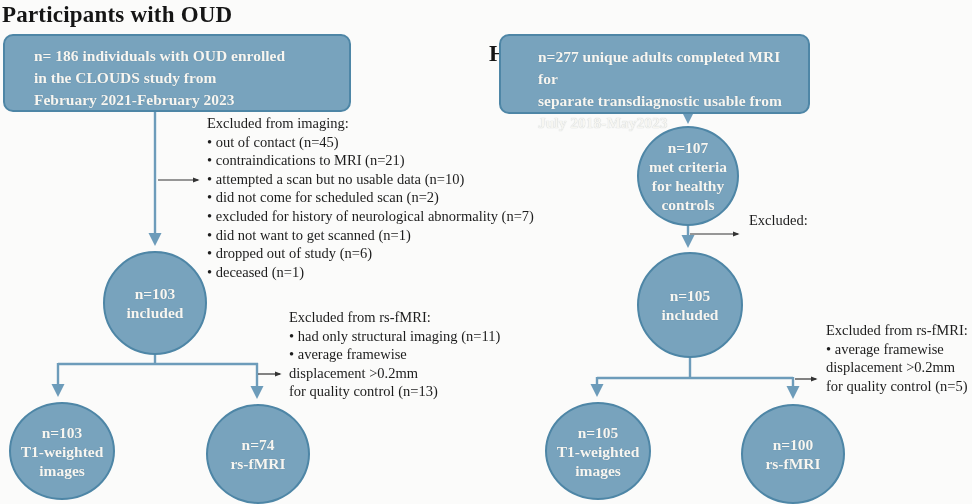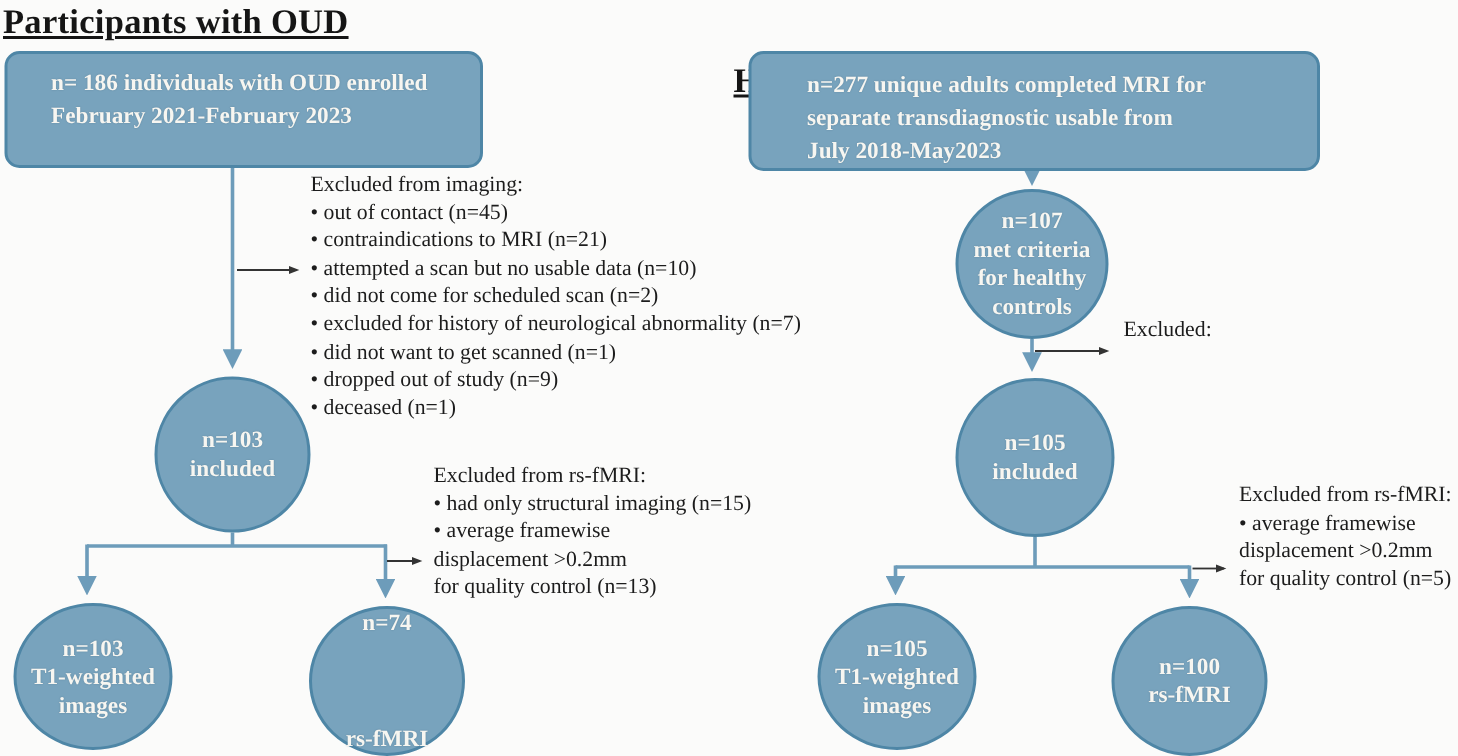--- a/index.html
+++ b/index.html
@@ -18,21 +18,21 @@
     background:var(--canvas-bg);
     font-family:"Liberation Serif","DejaVu Serif",serif;
   }
   .arrows{position:absolute;left:0;top:0;}
   .arrow-blue{stroke:var(--flow-arrow);stroke-width:2.4;fill:none;}
   .arrow-dark{stroke:var(--exclusion-arrow);stroke-width:1.2;fill:none;}
   .mh-blue{fill:var(--flow-arrow);}
   .mh-dark{fill:var(--exclusion-arrow);}
   .heading{
     position:absolute;margin:0;font-size:23px;font-weight:bold;
-    color:var(--heading-text);letter-spacing:0.2px;white-space:nowrap;text-decoration:underline;
+    color:var(--heading-text);letter-spacing:0.2px;white-space:nowrap;
   }
   .box{
     position:absolute;box-sizing:border-box;
     background:var(--shape-fill);border:2px solid var(--shape-border);
     border-radius:10px;color:var(--shape-text);
     font-weight:bold;font-size:15.5px;line-height:22px;
     text-shadow:0 0 1px rgba(40,70,90,.35);
   }
   .circle{
     position:absolute;box-sizing:border-box;
@@ -77,44 +77,45 @@
 
     <line class="arrow-dark" x1="158" y1="180" x2="198" y2="180" marker-end="url(#head-dark)"></line>
     <line class="arrow-dark" x1="258" y1="374" x2="280" y2="374" marker-end="url(#head-dark)"></line>
     <line class="arrow-dark" x1="690" y1="234" x2="738" y2="234" marker-end="url(#head-dark)"></line>
     <line class="arrow-dark" x1="795" y1="379" x2="816" y2="379" marker-end="url(#head-dark)"></line>
   </svg>
 
   <h1 class="heading" style="left:2px;top:2px;">Participants with OUD</h1>
   <h1 class="heading" style="left:489px;top:2px;margin-top:39px;">Healthy controls</h1>
 
-  <div class="box" style="left:3px;top:34px;width:319px;height:78px;padding:9px 8px 0 29px;">
+  <div class="box" style="left:3px;top:34px;width:348px;height:78px;padding:9px 8px 0 29px;">
       <div>n= 186 individuals with OUD enrolled</div>
+      <div>in the CLOUDS study from</div>
       <div>February 2021-February 2023</div>
     </div>
-  <div class="box" style="left:499px;top:34px;width:381px;height:80px;padding:10px 8px 0 37px;">
+  <div class="box" style="left:499px;top:34px;width:311px;height:80px;padding:10px 8px 0 37px;">
       <div>n=277 unique adults completed MRI for</div>
       <div>separate transdiagnostic usable from</div>
       <div>July 2018-May2023</div>
     </div>
 
   <div class="note" style="left:207px;top:114px;">
       <div>Excluded from imaging:</div>
       <div>• out of contact (n=45)</div>
       <div>• contraindications to MRI (n=21)</div>
       <div>• attempted a scan but no usable data (n=10)</div>
       <div>• did not come for scheduled scan (n=2)</div>
       <div>• excluded for history of neurological abnormality (n=7)</div>
       <div>• did not want to get scanned (n=1)</div>
-      <div>• dropped out of study (n=9)</div>
+      <div>• dropped out of study (n=6)</div>
       <div>• deceased (n=1)</div>
     </div>
   <div class="note" style="left:289px;top:308px;">
       <div>Excluded from rs-fMRI:</div>
-      <div>• had only structural imaging (n=15)</div>
+      <div>• had only structural imaging (n=11)</div>
       <div>• average framewise</div>
       <div>displacement &gt;0.2mm</div>
       <div>for quality control (n=13)</div>
     </div>
   <div class="note" style="left:749px;top:211px;text-align:center;">
       <div>Excluded:</div>
     </div>
   <div class="note" style="left:826px;top:321px;">
       <div>Excluded from rs-fMRI:</div>
       <div>• average framewise</div>
@@ -124,21 +125,21 @@
 
   <div class="circle" style="left:103px;top:251px;width:104px;height:104px;">
       <div>n=103</div>
       <div>included</div>
     </div>
   <div class="circle" style="left:9px;top:402px;width:106px;height:98px;">
       <div>n=103</div>
       <div>T1-weighted</div>
       <div>images</div>
     </div>
-  <div class="circle" style="left:206px;top:404px;width:104px;height:100px;justify-content:space-between;">
+  <div class="circle" style="left:206px;top:404px;width:104px;height:100px;">
       <div>n=74</div>
       <div>rs-fMRI</div>
     </div>
 
   <div class="circle" style="left:637px;top:126px;width:102px;height:100px;">
       <div>n=107</div>
       <div>met criteria</div>
       <div>for healthy</div>
       <div>controls</div>
     </div>

